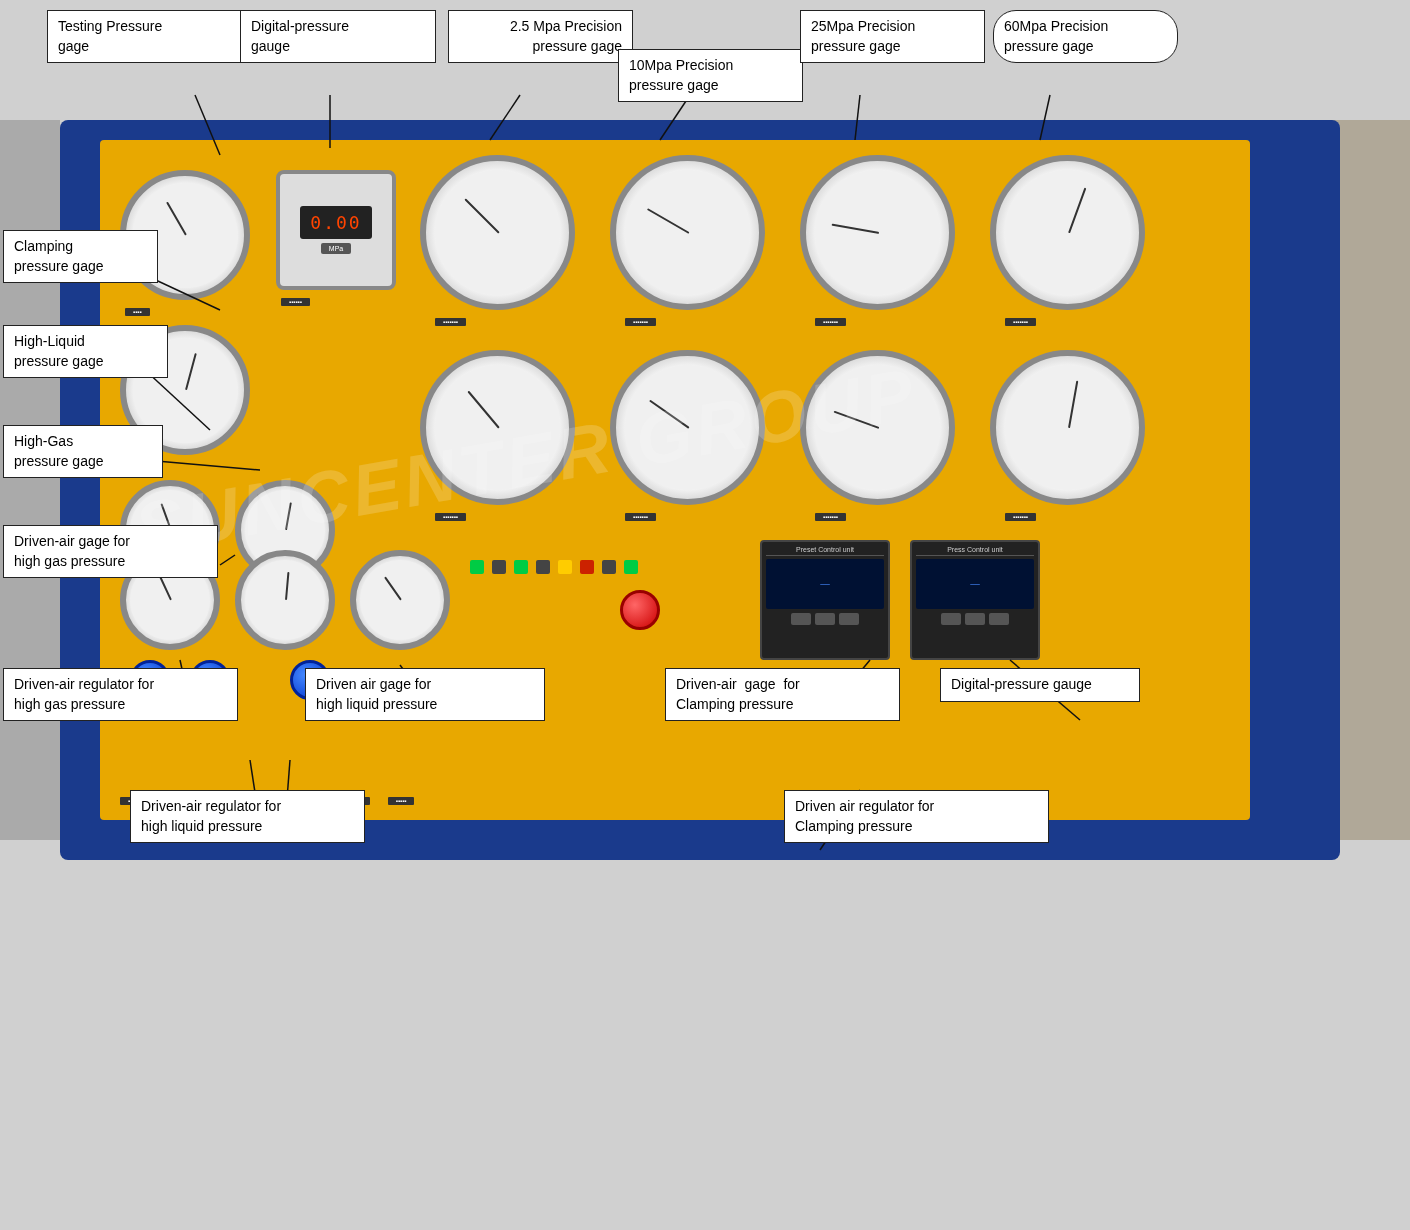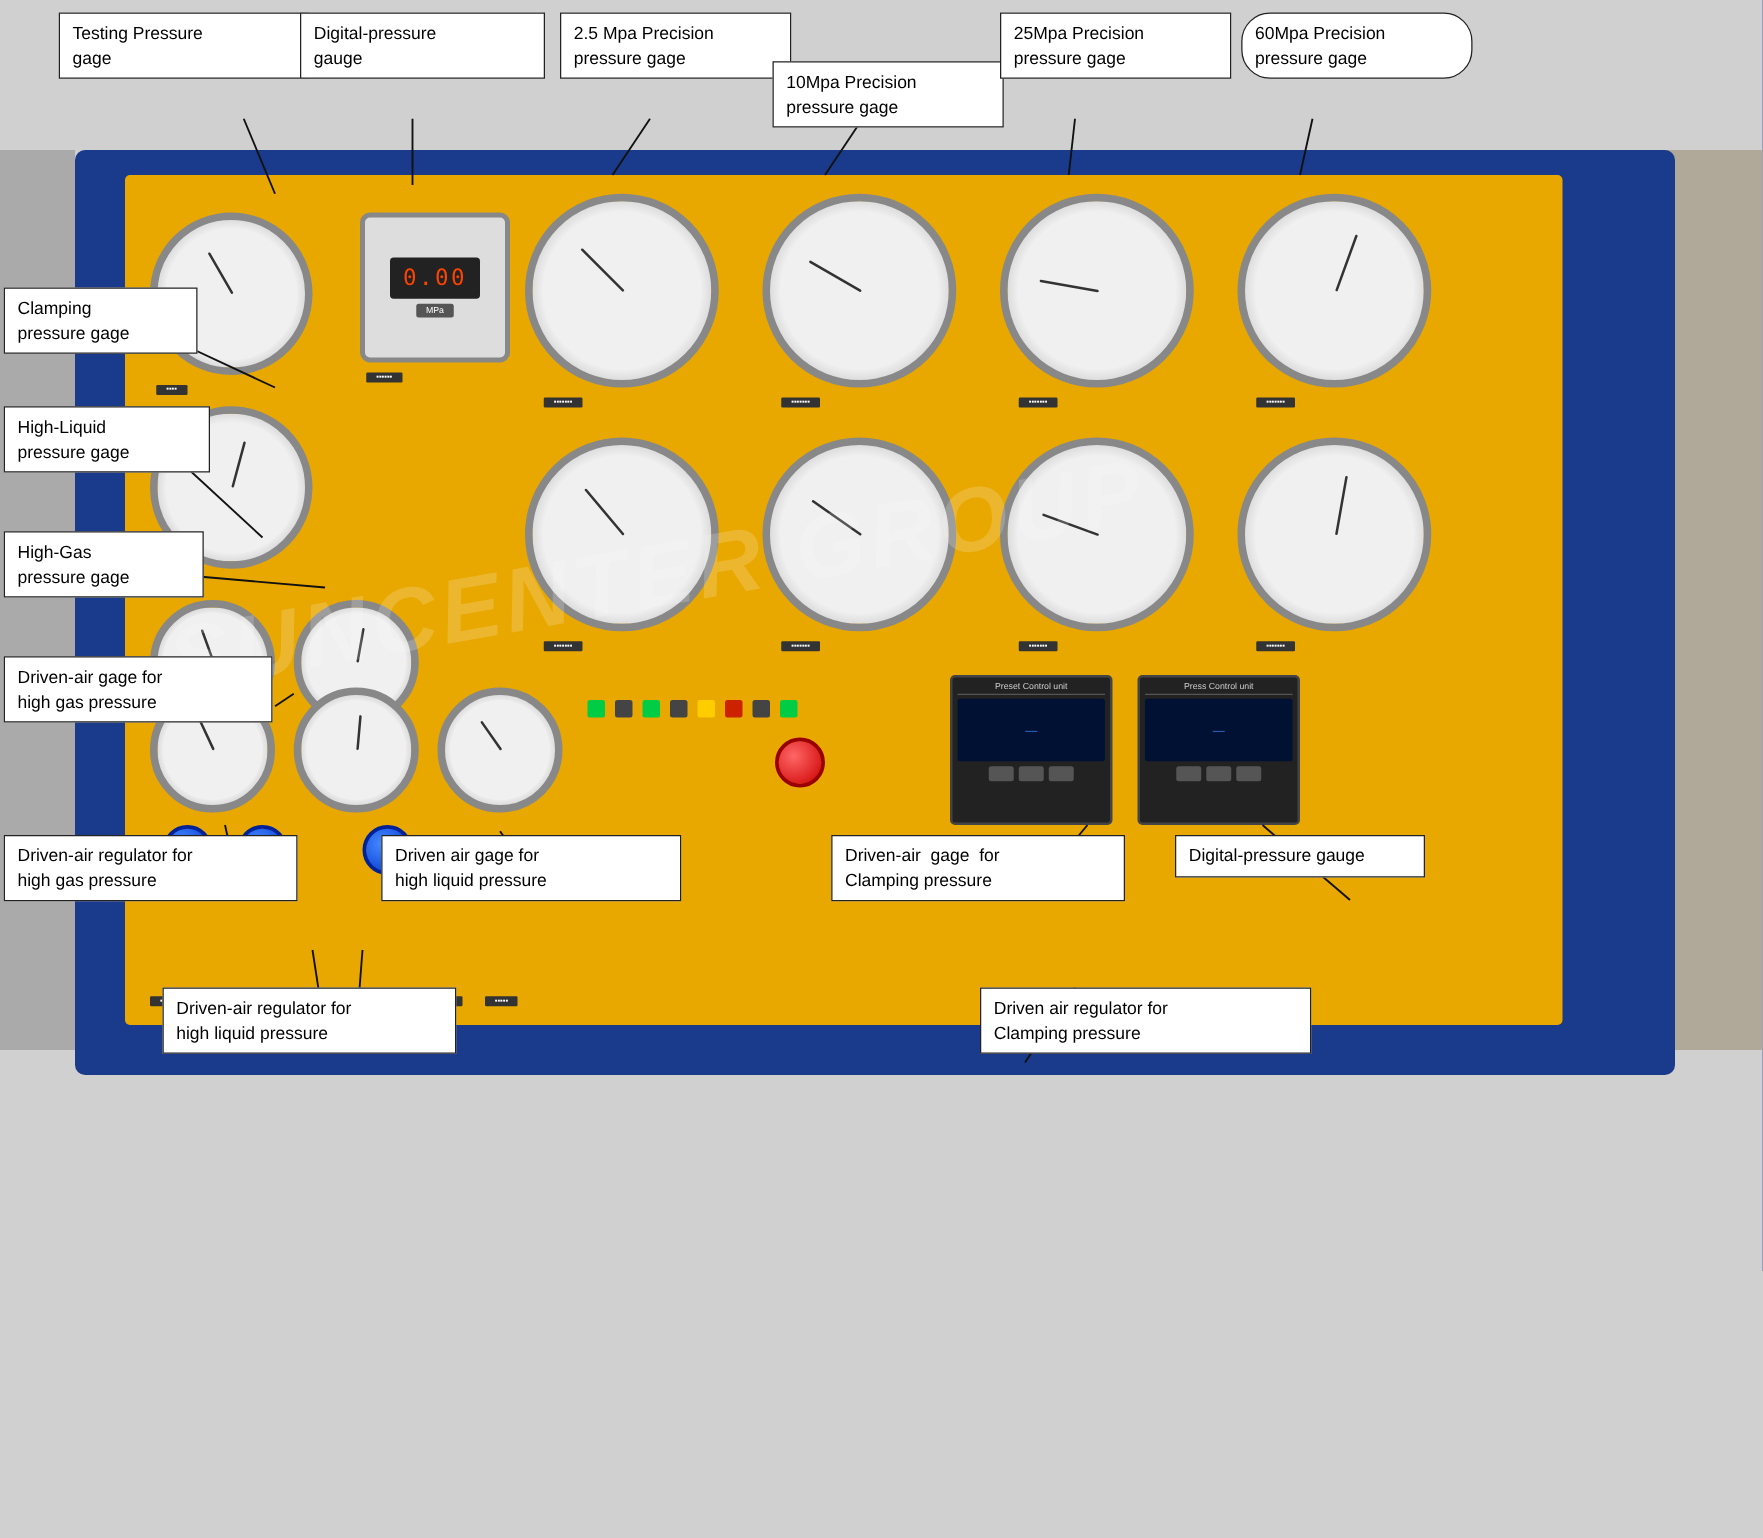--- a/index.html
+++ b/index.html
@@ -284,21 +284,21 @@
     </div>
 
     <div style="position:absolute;top:340px;left:135px;">
       <div class="gauge gauge-sm">
         <div class="gauge-inner">
           <div class="gauge-needle" style="height:28px;transform:rotate(10deg);"></div>
         </div>
       </div>
     </div>
 
-    <div style="position:absolute;top:30px;left:188px;">
+    <div style="position:absolute;top:30px;left:176px;">
       <div class="digital-gauge">
         <div class="digital-screen">0.00</div>
         <div class="digital-label-bar">MPa</div>
       </div>
       <div class="strip-label" style="top:128px;left:5px;">▪▪▪▪▪▪</div>
     </div>
 
     <div style="position:absolute;top:15px;left:320px;">
       <div class="gauge gauge-lg">
         <div class="gauge-inner">
@@ -493,21 +493,21 @@
 </svg>
 
 <div class="annotation" style="top:10px;left:47px;width:200px;">
   Testing Pressure<br>gage
 </div>
 
 <div class="annotation" style="top:10px;left:240px;width:196px;">
   Digital-pressure<br>gauge
 </div>
 
-<div class="annotation" style="top:10px;left:448px;width:185px;">
+<div class="annotation" style="top:10px;left:448px;width:185px;text-align:right;">
   2.5 Mpa Precision<br>pressure gage
 </div>
 
 <div class="annotation" style="top:10px;left:618px;width:185px;margin-top:39px;">
   10Mpa Precision<br>pressure gage
 </div>
 
 <div class="annotation" style="top:10px;left:800px;width:185px;">
   25Mpa Precision<br>pressure gage
 </div>

